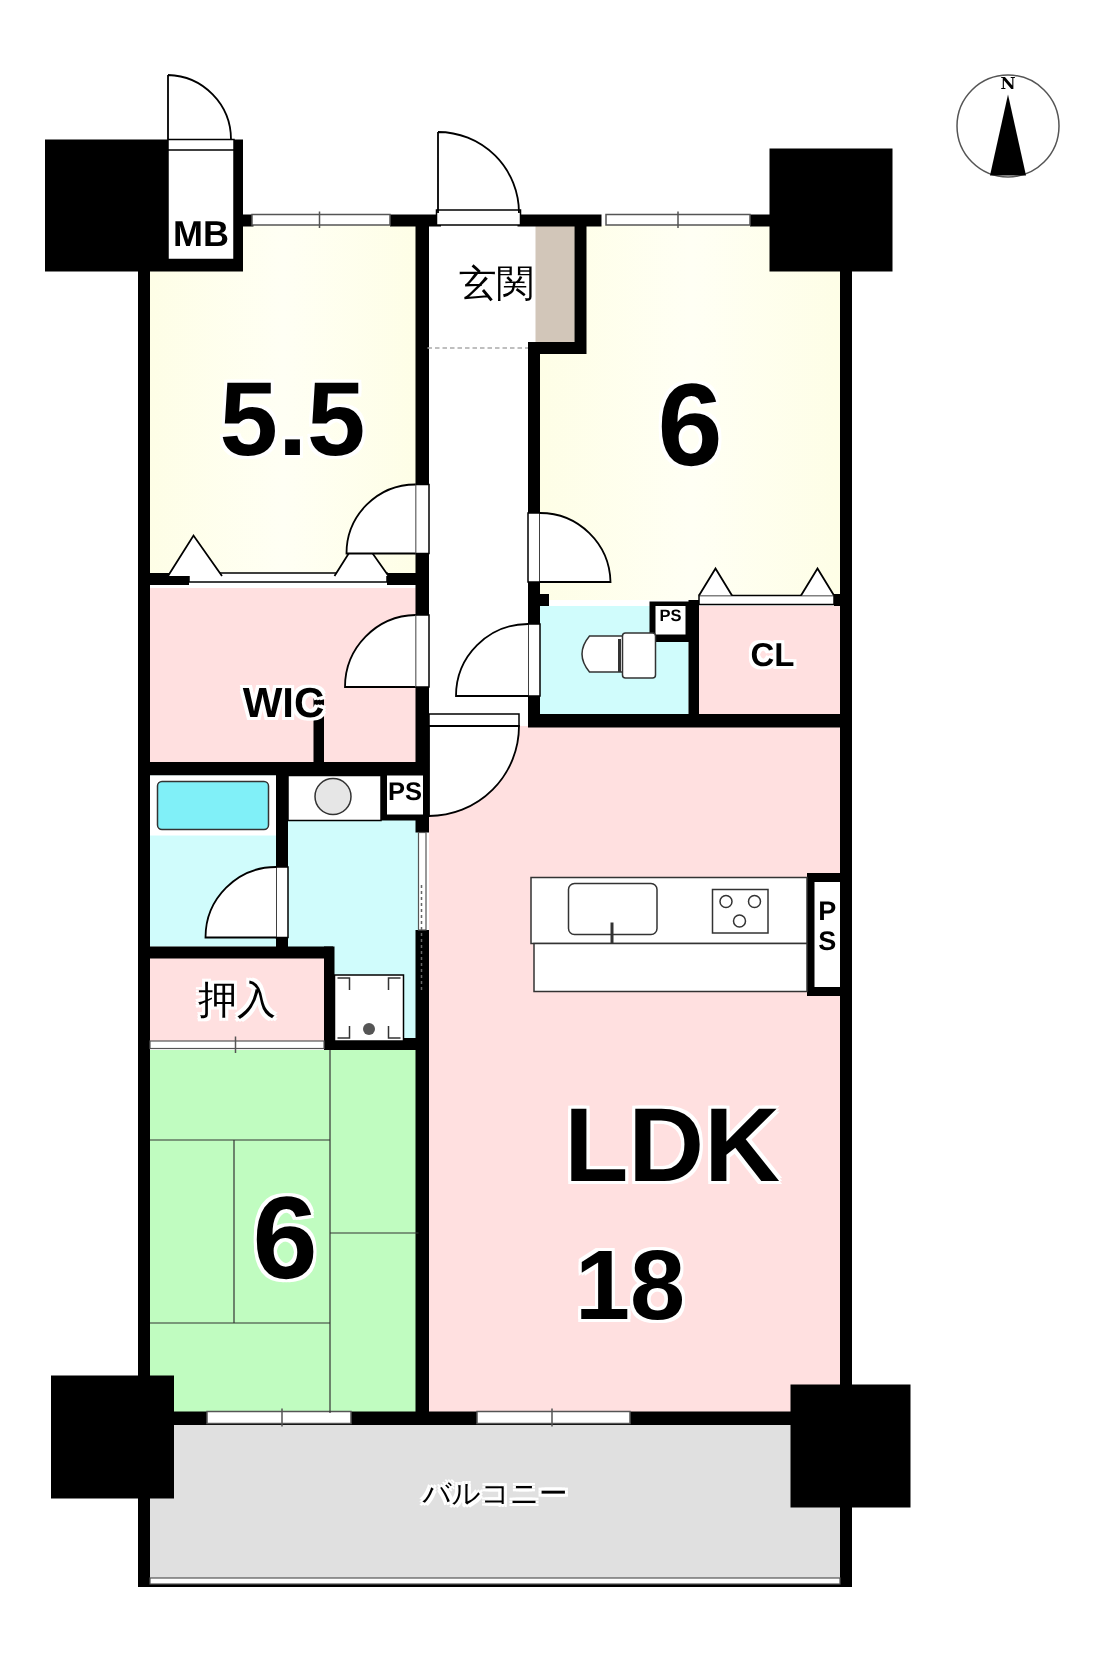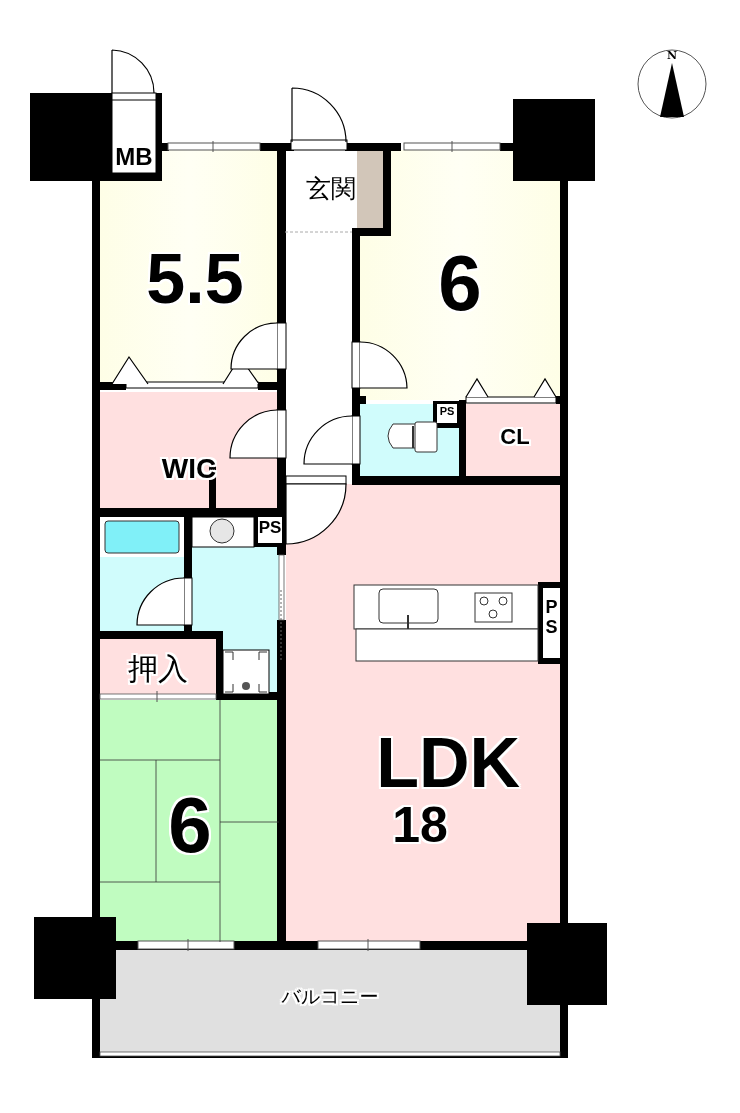--- a/index.html
+++ b/index.html
@@ -179,20 +179,20 @@
 
 <div class="room-label" style="left:437px;top:406px;width:20px;font-size:11px;text-shadow:none;">PS</div>
 
 <div class="room-label" style="left:480px;top:426px;width:70px;font-size:22px;">CL</div>
 
 <div class="room-label" style="left:257px;top:519px;width:26px;font-size:17px;text-shadow:none;">PS</div>
 
 <div class="room-label" style="left:543px;top:598px;width:17px;font-size:18px;text-shadow:none;">P</div>
 <div class="room-label" style="left:543px;top:618px;width:17px;font-size:18px;text-shadow:none;">S</div>
 
-<div class="room-label jp" style="left:116px;top:654px;width:84px;font-size:30px;">押入</div>
+<div class="room-label jp" style="left:116px;top:654px;width:84px;font-size:26px;">押入</div>
 
 <div class="room-label big" style="left:150px;top:786px;width:80px;">6</div>
 
 <div class="room-label" style="left:320px;top:728px;width:200px;font-size:70px;text-align:right;">LDK</div>
-<div class="room-label" style="left:340px;top:800px;width:160px;font-size:50px;">18</div>
+<div class="room-label" style="left:340px;top:823px;width:160px;font-size:66px;">18</div>
 
 <div class="room-label jp" style="left:230px;top:987px;width:200px;font-size:19px;">バルコニー</div>
 
 </body></html>

